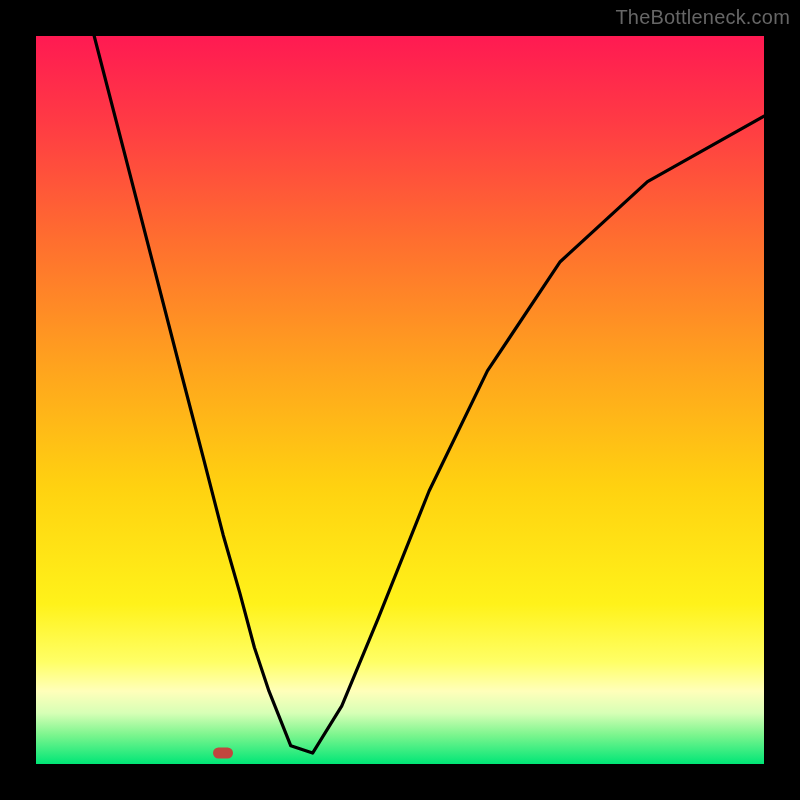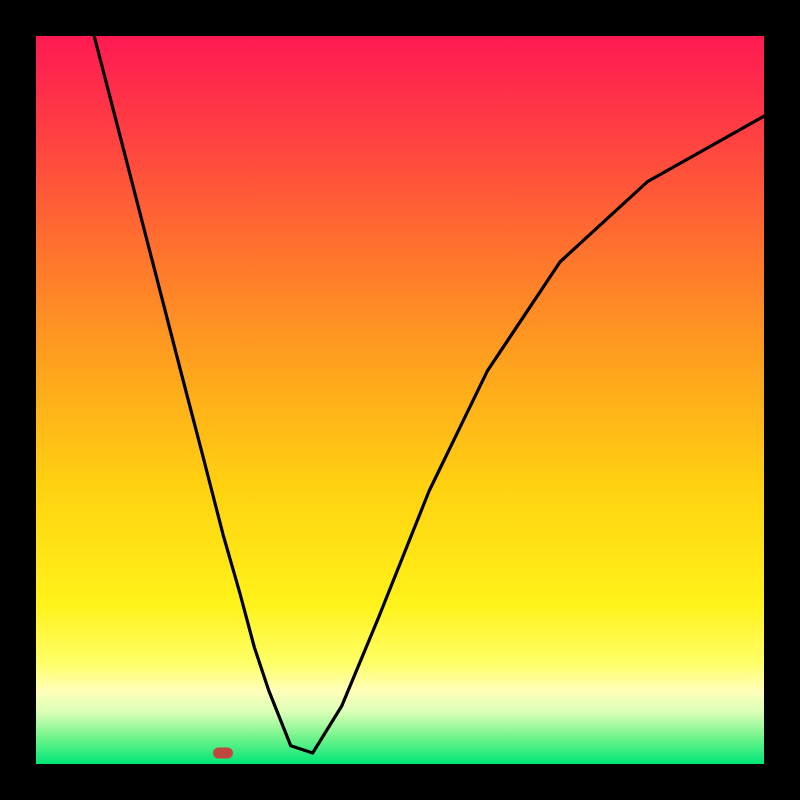--- a/index.html
+++ b/index.html
@@ -42,20 +42,21 @@
     border-radius: 6px;
     background: #c1463e;
     transform: translate(-50%, -50%);
   }
   svg { display: block; }
 </style>
 </head>
 <body>
 
 <div class="frame">
+  <div class="attribution">TheBottleneck.com</div>
 
   <div class="plot">
     <svg id="chart-svg" width="728" height="728" viewBox="0 0 728 728" preserveAspectRatio="none">
       <defs>
         <linearGradient id="bg-grad" x1="0" y1="0" x2="0" y2="1">
             <stop offset="0%" stop-color="#ff1a52"></stop>
             <stop offset="12%" stop-color="#ff3b44"></stop>
             <stop offset="28.000000000000004%" stop-color="#ff6e2f"></stop>
             <stop offset="45%" stop-color="#ffa21e"></stop>
             <stop offset="62%" stop-color="#ffd210"></stop>

